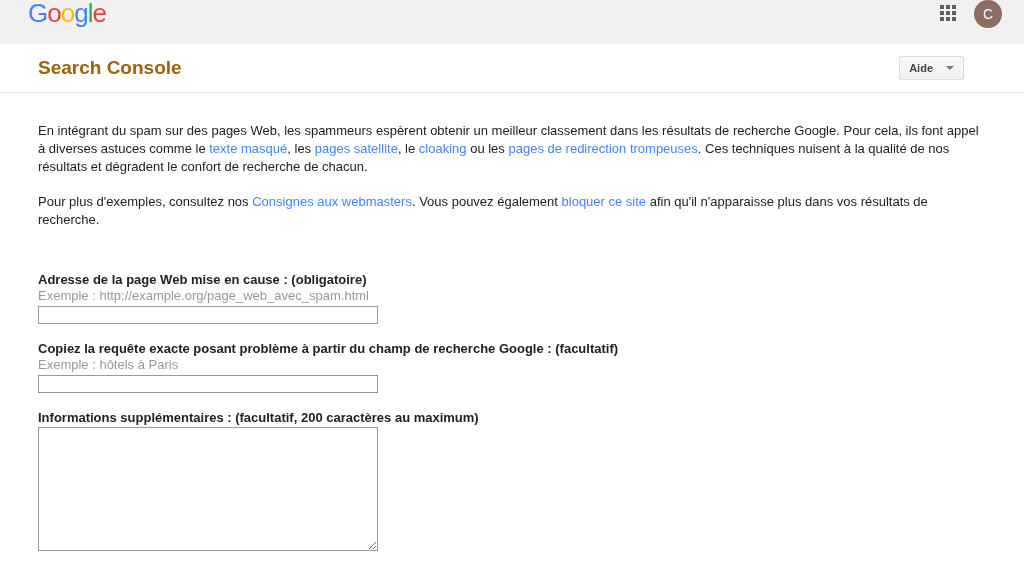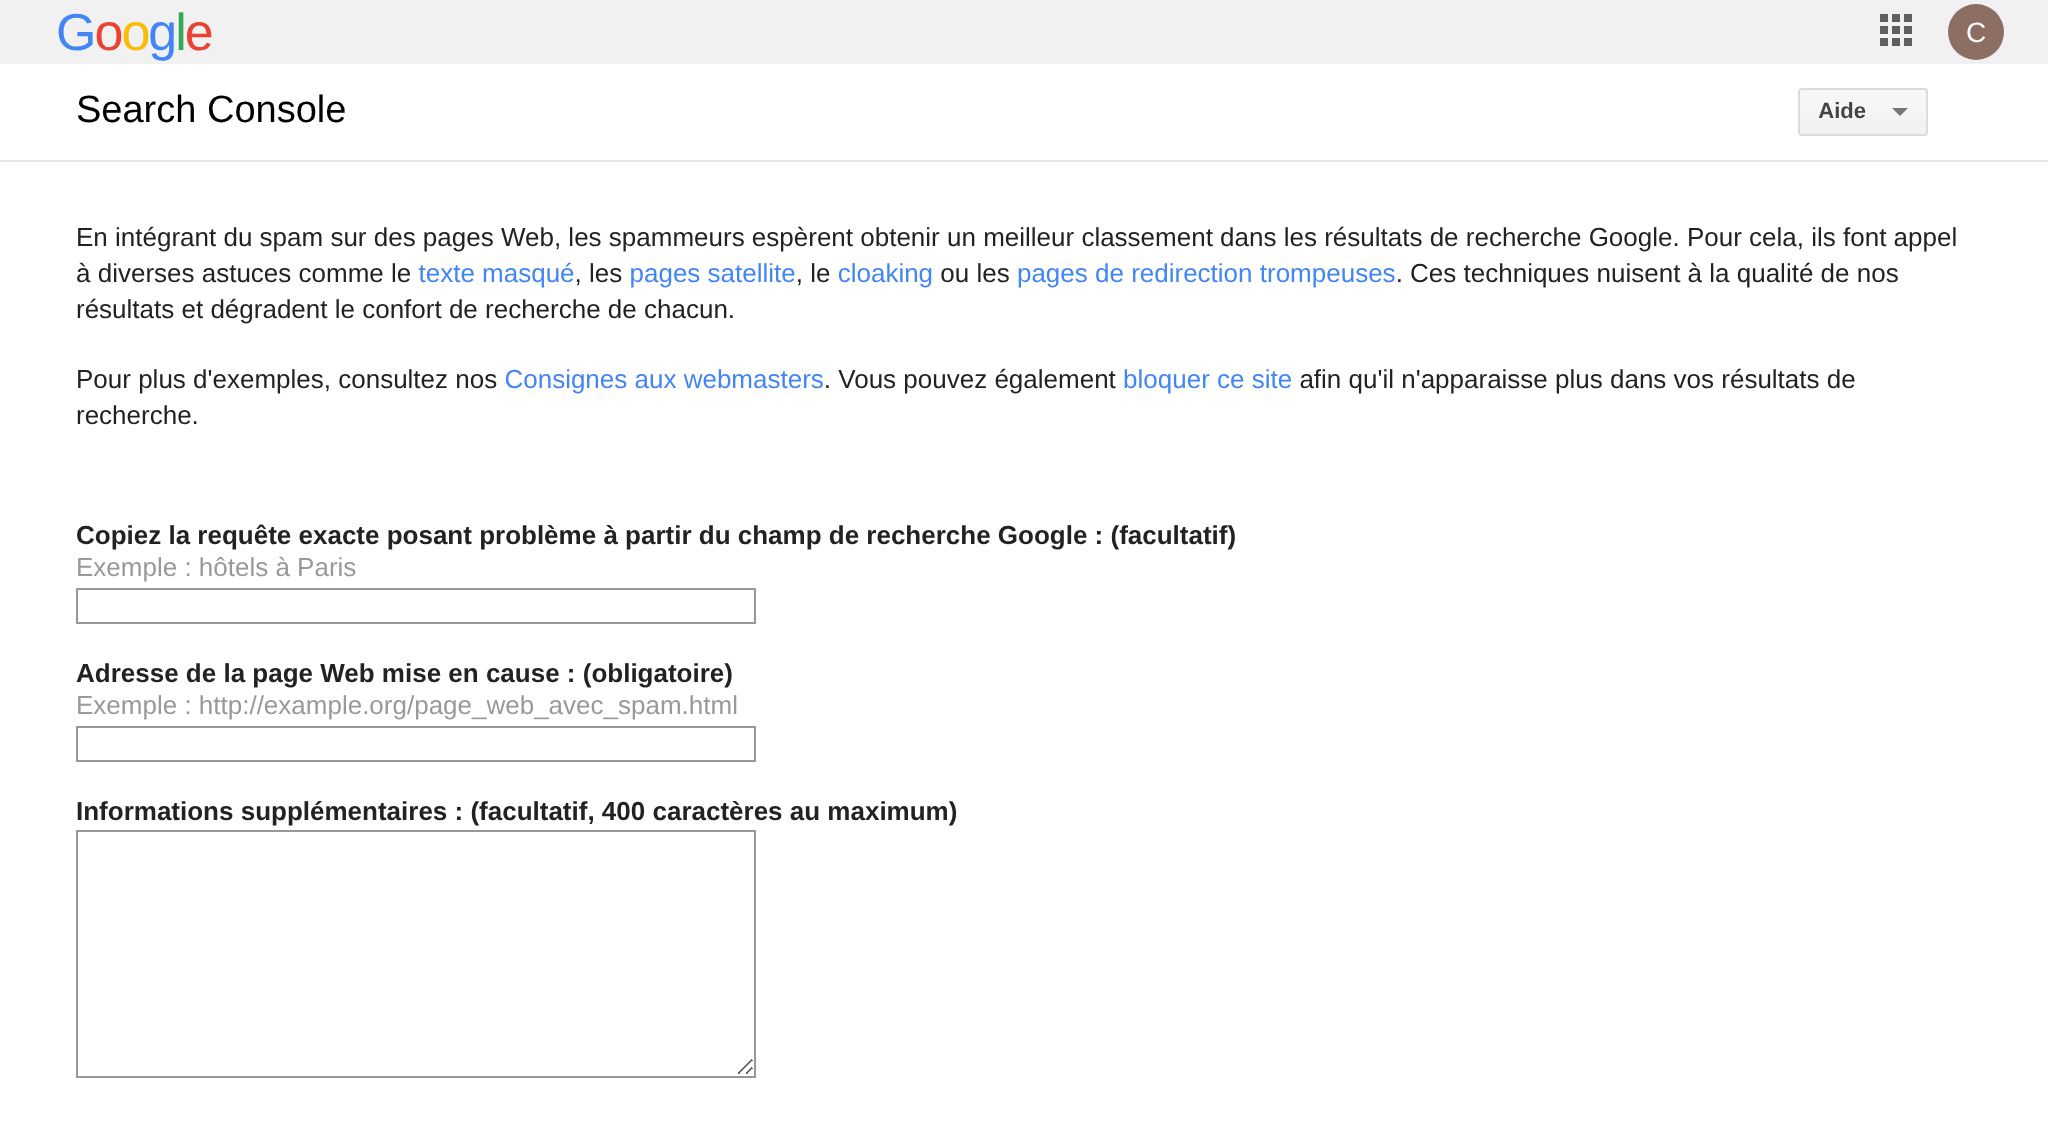--- a/index.html
+++ b/index.html
@@ -7,24 +7,24 @@
   body {
     width: 1024px; height: 565px;
     background: #fff;
     font-family: "Liberation Sans", sans-serif;
     color: #222;
     overflow: hidden;
   }
 
   
   .topbar {
-    height: 32px;
+    height: 44px;
     background: #f1f1f1;
     display: flex;
-    align-items: center;
+    align-items: flex-start;
     justify-content: space-between;
     padding: 0 22px 0 28px;
   }
   .logo {
     font-size: 26px;
     letter-spacing: -1px;
     line-height: 1;
     user-select: none;
   }
   .topbar-right { display: flex; align-items: center; gap: 16px; }
@@ -48,21 +48,21 @@
   }
 
   
   .title-row {
     display: flex;
     align-items: center;
     justify-content: space-between;
     padding: 0 60px 0 38px;
     height: 48px;
   }
-  .page-title { color: #000000; font-size: 19px; }
+  .page-title { color: #a16207; font-size: 19px; font-weight: bold; }
   .help-btn {
     display: flex; align-items: center; gap: 13px;
     background: linear-gradient(#f8f8f8, #f1f1f1);
     border: 1px solid #dcdcdc;
     border-radius: 2px;
     padding: 5px 9px;
     font-size: 11px;
     font-weight: bold;
     color: #444;
     cursor: pointer;
@@ -135,29 +135,29 @@
   </button>
 </div>
 <hr class="divider">
 
 <div class="main">
 
   <p class="para"><span>En intégrant du spam sur des pages Web, les spammeurs espèrent obtenir un meilleur classement dans les résultats de recherche Google. Pour cela, ils font appel à diverses astuces comme le </span><a class="link">texte masqué</a><span>, les </span><a class="link">pages satellite</a><span>, le </span><a class="link">cloaking</a><span> ou les </span><a class="link">pages de redirection trompeuses</a><span>. Ces techniques nuisent à la qualité de nos résultats et dégradent le confort de recherche de chacun.</span></p>
   <p class="para second"><span>Pour plus d'exemples, consultez nos </span><a class="link">Consignes aux webmasters</a><span>. Vous pouvez également </span><a class="link">bloquer ce site</a><span> afin qu'il n'apparaisse plus dans vos résultats de recherche.</span></p>
 
   <div class="field">
+    <label class="field-label">Adresse de la page Web mise en cause : (obligatoire)</label>
+    <div class="field-hint">Exemple : http://example.org/page_web_avec_spam.html</div>
+    <input class="text-input" type="text" value="" style="">
+  </div>
+
+  <div class="field">
     <label class="field-label">Copiez la requête exacte posant problème à partir du champ de recherche Google : (facultatif)</label>
     <div class="field-hint">Exemple : hôtels à Paris</div>
     <input class="text-input" type="text" value="" style="">
   </div>
 
   <div class="field">
-    <label class="field-label">Adresse de la page Web mise en cause : (obligatoire)</label>
-    <div class="field-hint">Exemple : http://example.org/page_web_avec_spam.html</div>
-    <input class="text-input" type="text" value="" style="">
-  </div>
-
-  <div class="field">
-    <label class="field-label">Informations supplémentaires : (facultatif, 400 caractères au maximum)</label>
+    <label class="field-label">Informations supplémentaires : (facultatif, 200 caractères au maximum)</label>
     <textarea class="info-textarea" style=""></textarea>
   </div>
 
 </div>
 
 </body></html>

